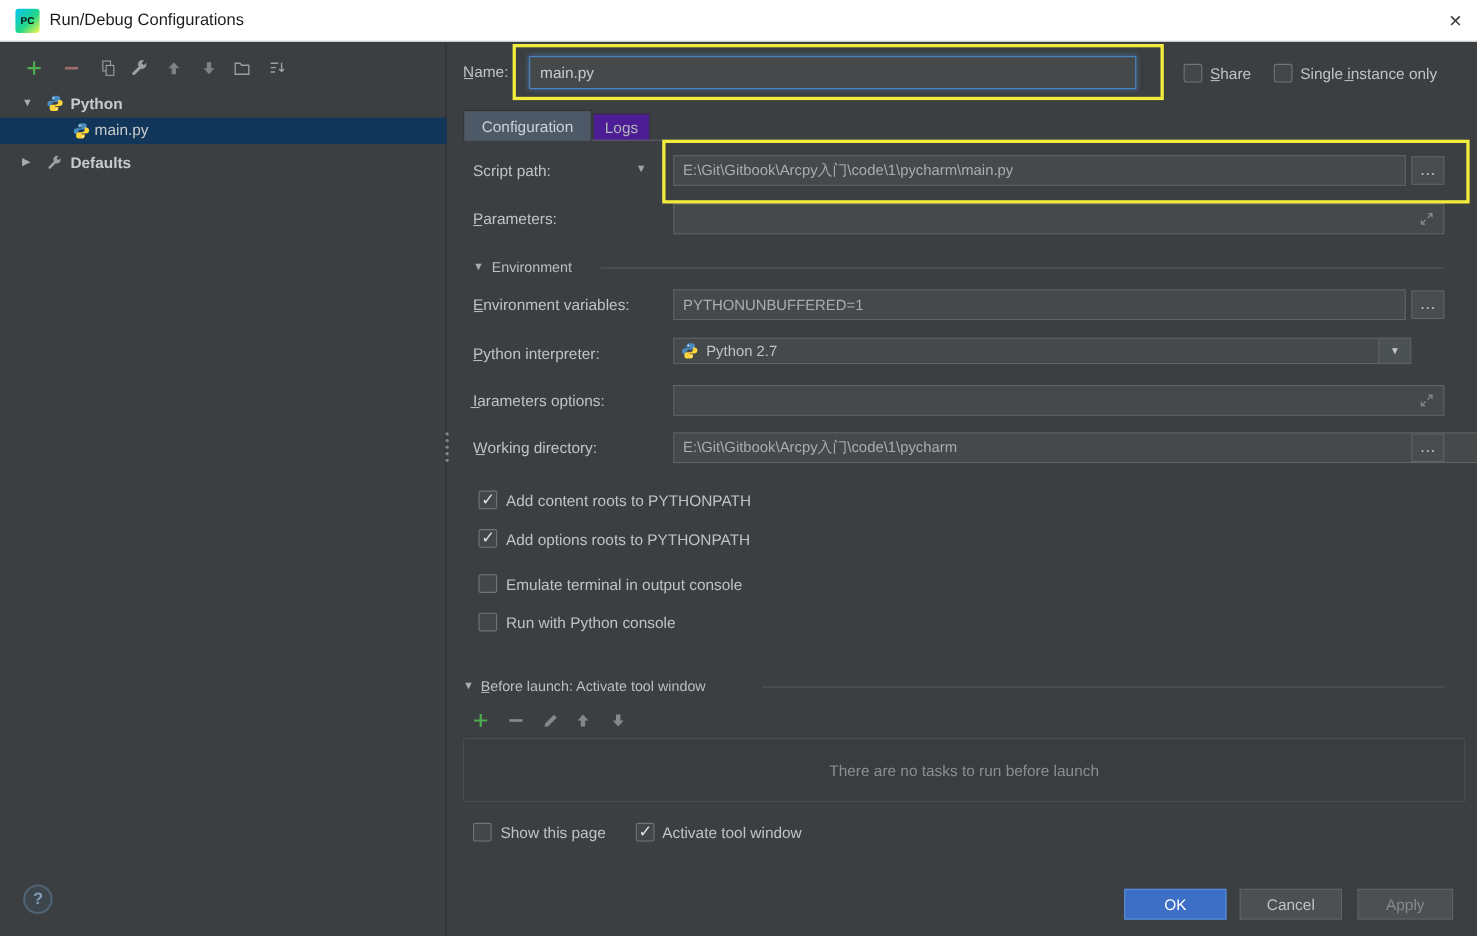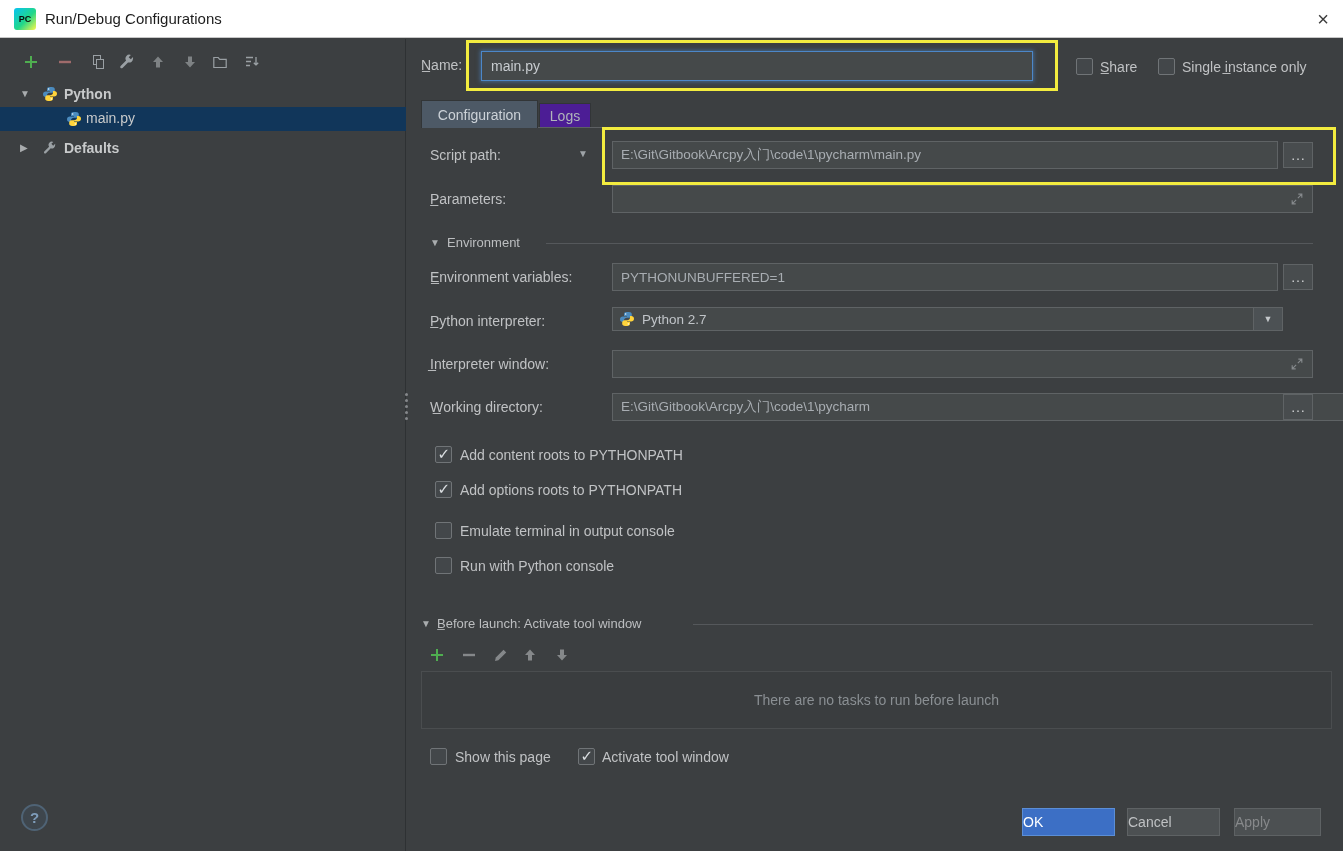--- a/index.html
+++ b/index.html
@@ -86,21 +86,21 @@
 
   
   .yellow-box { position:absolute; border:3px solid #f3ec3f; z-index:6; pointer-events:none; }
   .tasks-panel {
     position:absolute; left:421px; top:671px; width:911px; height:58px;
     background:#3a3d3f; border:1px solid #4a4d4f;
     display:flex; align-items:center; justify-content:center;
     color:#8a8f93; font-size:14px;
   }
   .btn {
-    position:absolute; height:28px; display:flex; align-items:center; 
+    position:absolute; height:28px; display:flex; align-items:center; justify-content:center;
     font-size:14px; border:1px solid #5e6264; background:#4c5052; color:#bfc1c3;
   }
   .btn-primary { background:#3c6fc5; border-color:#5b8ed6; color:#ffffff; }
   .btn-disabled { color:#87898b; }
   .help-circle {
     position:absolute; left:21px; top:804px; width:27px; height:27px;
     border-radius:50%; border:2px solid #4f6375; background:#3e464d;
     display:flex; align-items:center; justify-content:center;
     color:#7f9dbb; font-weight:bold; font-size:15px;
   }
@@ -268,21 +268,21 @@
           <path fill="#4b8bbe" d="M7.9 1C6 1 5 1.9 5 3.2V5h3v.6H3.9C2.2 5.6 1 6.6 1 8.3 1 10 2.1 11 3.8 11H5V9.2C5 7.6 6.3 6.7 7.9 6.7h2.6c1.3 0 2.3-1 2.3-2.3V3.2C12.8 1.9 11.6 1 9.9 1z"></path>
           <circle cx="6.7" cy="3" r=".7" fill="#fff"></circle>
           <path fill="#ffd43b" d="M8.1 15c1.9 0 2.9-.9 2.9-2.2V11H8v-.6h4.1c1.7 0 2.9-1 2.9-2.7C15 6 13.9 5 12.2 5H11v1.8c0 1.6-1.3 2.5-2.9 2.5H5.5c-1.3 0-2.3 1-2.3 2.3v1.2C3.2 14.1 4.4 15 6.1 15z"></path>
           <circle cx="9.3" cy="13" r=".7" fill="#fff"></circle>
         </svg>
     </span>
     <span class="combo-text">Python 2.7</span>
     <span class="combo-arrow">▼</span>
   </div>
 
-  <span class="label" style="left:430px;top:356px">I̲nterpreter window:</span>
+  <span class="label" style="left:430px;top:356px">I̲arameters options:</span>
   <div class="field" style="left:612px;top:350px;width:701px;height:28px">
     <span class="field-text"></span>
     <span class="expand">
       <svg class="ic14" viewBox="0 0 16 16">
           <path d="M9.5 2.5h4v4M13.5 2.5L9 7M6.5 13.5h-4v-4M2.5 13.5L7 9" stroke="#85898c" fill="none" stroke-width="1.3"></path>
         </svg>
     </span>
   </div>
 
   <span class="label" style="left:430px;top:399px">W̲orking directory:</span>

